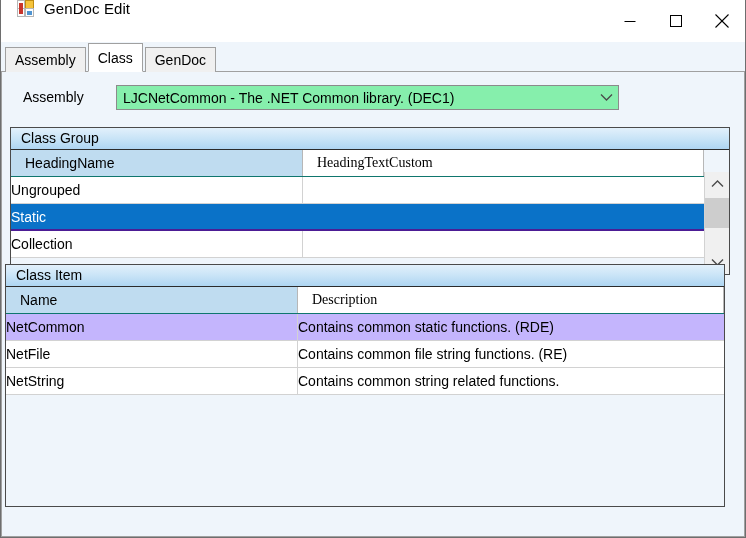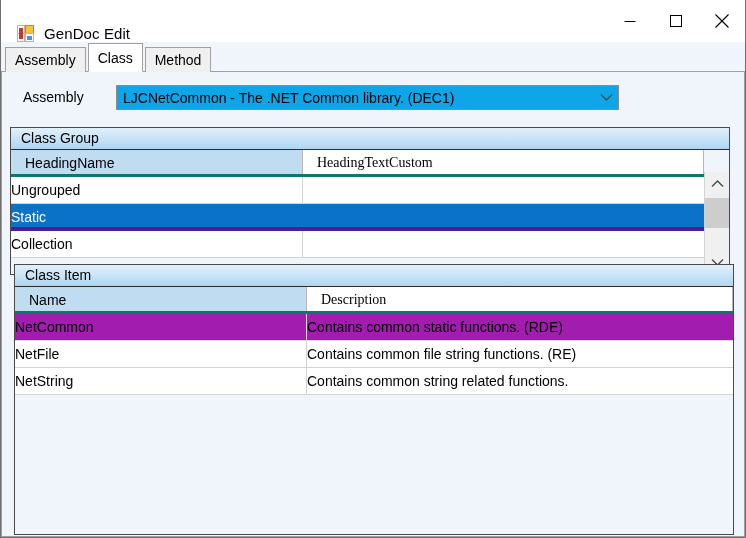--- a/index.html
+++ b/index.html
@@ -27,21 +27,21 @@
     display: flex;
     flex-direction: column;
   }
 
   
   #titlebar {
     height: 42px;
     min-height: 42px;
     background: #ffffff;
     display: flex;
-    align-items: flex-end;
+    align-items: flex-start;
     position: relative;
   }
   #app-icon {
     width: 17px;
     height: 17px;
     margin-left: 16px;
     margin-right: 10px;
     position: relative;
     flex: none;
   }
@@ -146,21 +146,21 @@
     font-size: 14px;
     color: #000000;
   }
   #assembly-combo {
     position: absolute;
     left: 114px;
     top: 0;
     width: 503px;
     height: 25px;
     box-sizing: border-box;
-    background: #0ea5e9;
+    background: #86efac;
     border: 1px solid #8b8b8b;
     display: flex;
     align-items: center;
   }
   #assembly-combo-value {
     font-size: 14px;
     color: #000000;
     padding-left: 6px;
     white-space: nowrap;
     overflow: hidden;
@@ -205,30 +205,30 @@
     right: 0;
   }
   .grid-row {
     display: flex;
     height: 27px;
     box-sizing: border-box;
     border-bottom: 1px solid #d2d2d2;
     background: #ffffff;
   }
   .grid-row.header {
-    border-bottom: 3px solid #0f766e;
+    border-bottom: 1px solid #0f766e;
     background: #ffffff;
   }
   .grid-row.selected {
     background: #0a72c8;
-    border-bottom: 4px solid #4c1d95;
+    border-bottom: 2px solid #4c1d95;
     gap: 26px;
   }
   .grid-row.altsel {
-    background: #a21caf;
+    background: #c4b5fd;
   }
   .cell {
     box-sizing: border-box;
     font-size: 14px;
     color: #000000;
     line-height: 26px;
     padding-left: 0;
     white-space: nowrap;
     overflow: hidden;
     border-right: 1px solid #d2d2d2;
@@ -279,24 +279,24 @@
   }
 
   
   #panel-class-group {
     left: 8px;
     top: 55px;
     width: 720px;
     height: 148px;
   }
   #panel-class-item {
-    left: 12px;
+    left: 3px;
     top: 192px;
     width: 720px;
-    height: 271px;
+    height: 243px;
   }
 </style>
 </head>
 <body>
 
 <div id="window">
 
   <div id="titlebar">
     <div id="app-icon">
       <span class="q tl"></span>
@@ -330,21 +330,21 @@
 
   <div id="tabstrip-wrap">
     <div id="tabstrip">
       <div class="tab">
         <span>Assembly</span>
       </div>
       <div class="tab selected">
         <span>Class</span>
       </div>
       <div class="tab">
-        <span>Method</span>
+        <span>GenDoc</span>
       </div>
     </div>
   </div>
 
   <div id="tabpage">
 
     <div id="assembly-row">
       <div id="assembly-label">Assembly</div>
       <div id="assembly-combo">
         <div id="assembly-combo-value">LJCNetCommon - The .NET Common library. (DEC1)</div>

